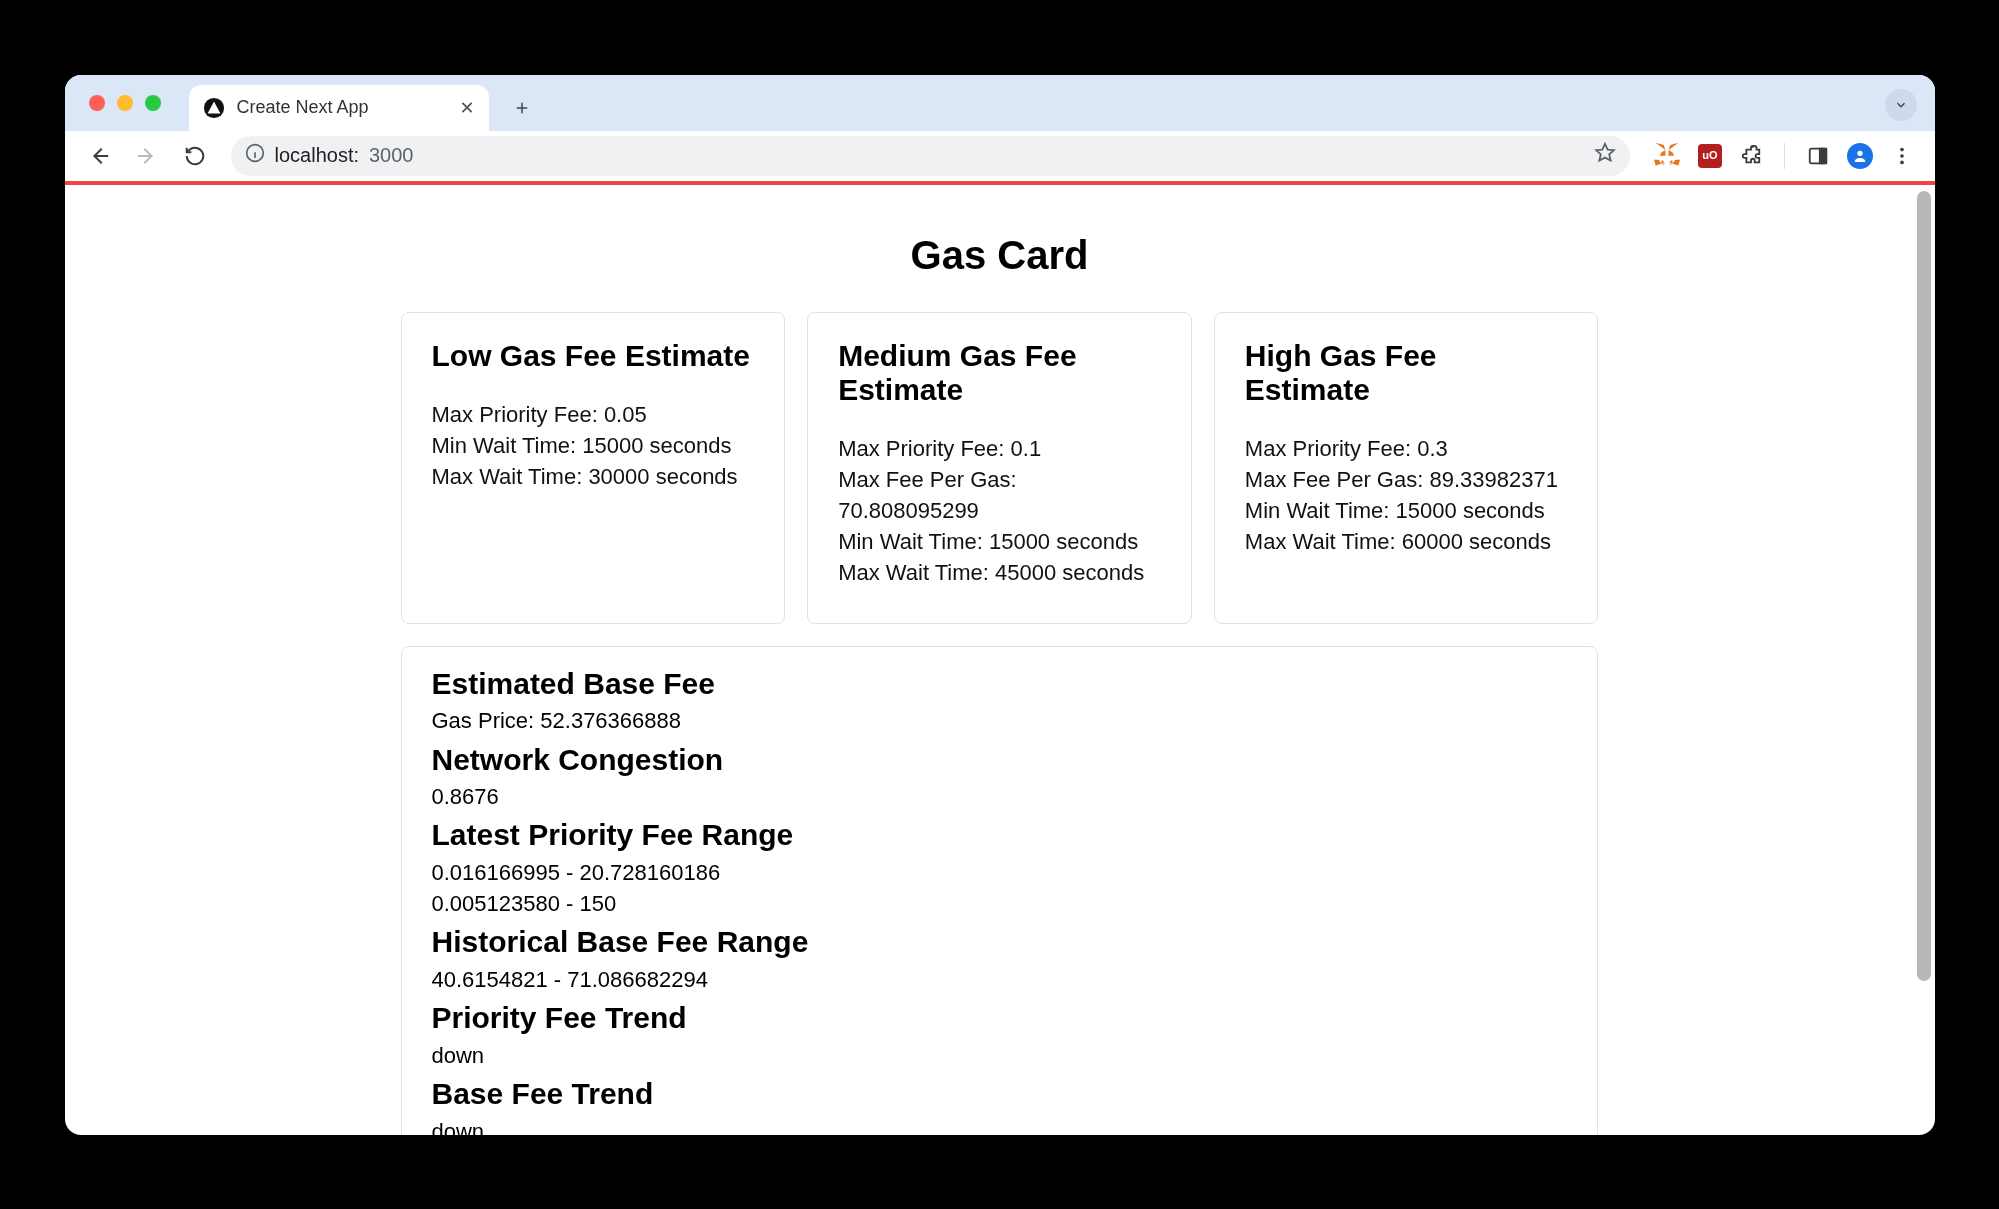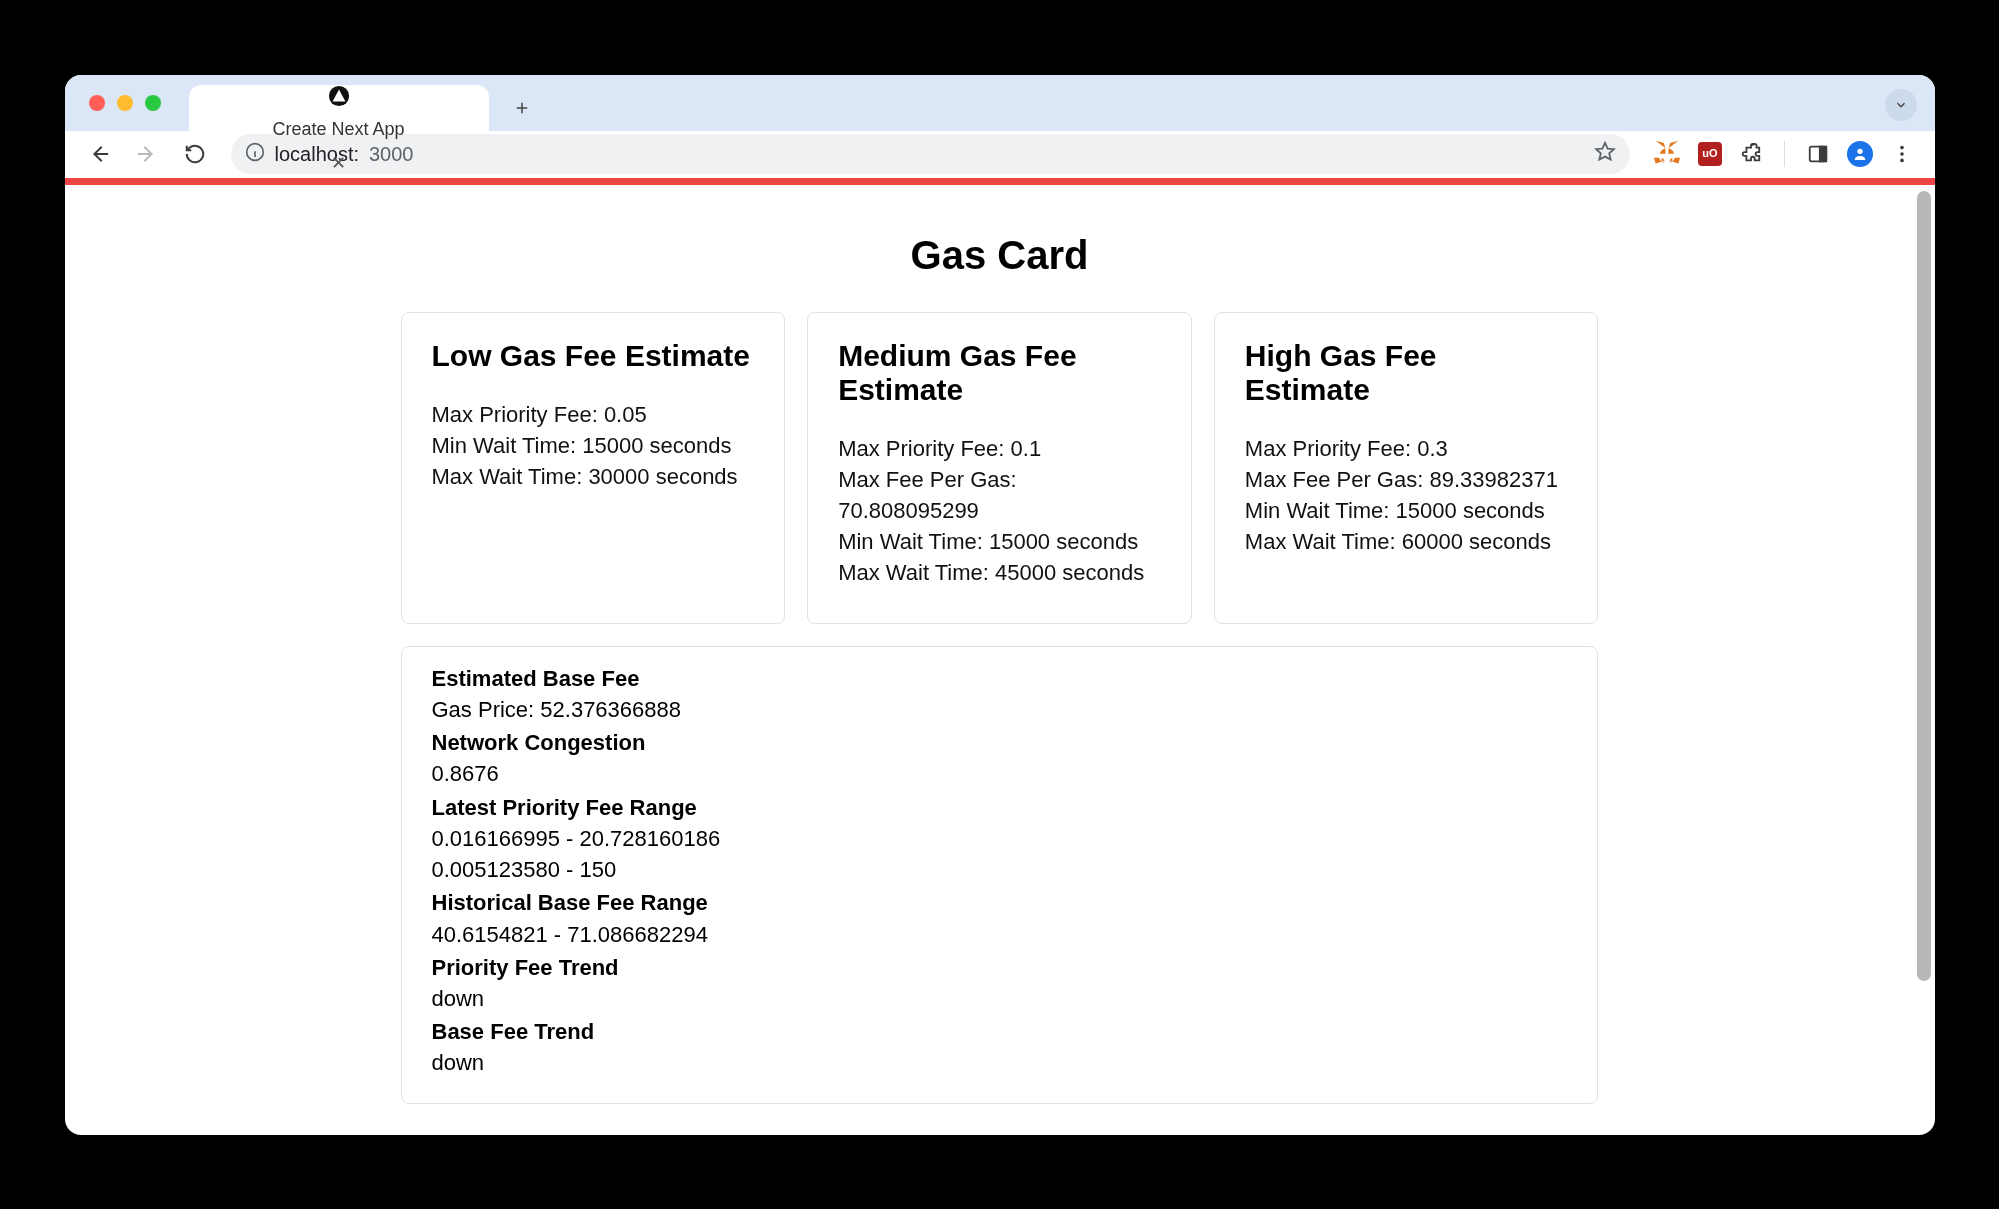--- a/index.html
+++ b/index.html
@@ -48,21 +48,20 @@
       height: 46px;
       min-width: 300px;
       background: #fff;
       border-radius: 12px 12px 0 0;
       display: flex;
       align-items: center;
       padding: 0 14px;
       gap: 12px;
       font-size: 18px;
       color: #333;
-      flex-direction: column;
     }
     .tab .favicon {
       width: 22px; height: 22px;
       display:flex;align-items:center;justify-content:center;
     }
     .tab .favicon svg { width:22px; height:22px; }
     .tab .title { flex: 1; }
     .tab .close { color: #555; font-size: 18px; }
     .newtab {
       width: 38px; height: 38px;
@@ -75,21 +74,21 @@
       position:absolute; right:18px; top:14px;
       width:32px; height:32px; border-radius:50%;
       background:#cddaed;
       display:flex;align-items:center;justify-content:center;
       color:#444;
     }
     
     .toolbar {
       height: 54px;
       background:#fff;
-      border-bottom:7px solid #ef4444;
+      border-bottom:4px solid #ef4444;
       display:flex;
       align-items:center;
       padding:0 14px;
       gap:8px;
     }
     .tbtn {
       width:40px;height:40px;display:flex;align-items:center;justify-content:center;
       color:#3c3c3c;border-radius:50%;
     }
     .tbtn.disabled{color:#bbb;}
@@ -156,21 +155,21 @@
       color:#111;
     }
     .widecard {
       grid-column: 1 / span 3;
       border:1px solid #e1e1e1;
       border-radius:8px;
       padding: 14px 30px 24px;
       margin-top: 0;
     }
     .widecard .row-h {
-      font-size:22px;
+      font-size:30px;
       font-weight:700;
       margin-top:2px;
       line-height:1.42;
     }
     .widecard .row-v {
       font-size:22px;
       line-height:1.42;
     }
     
     .scrollbar {

